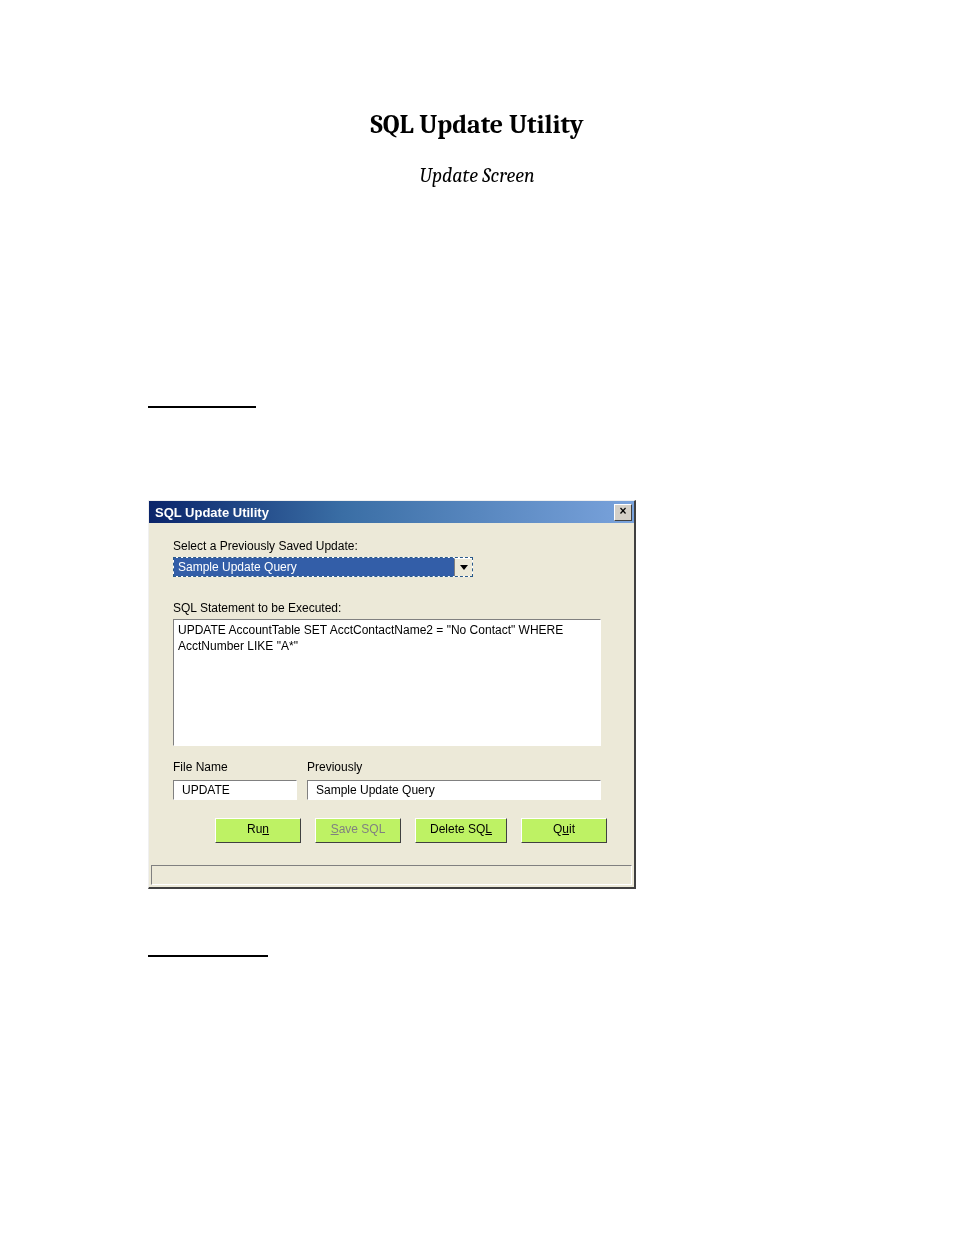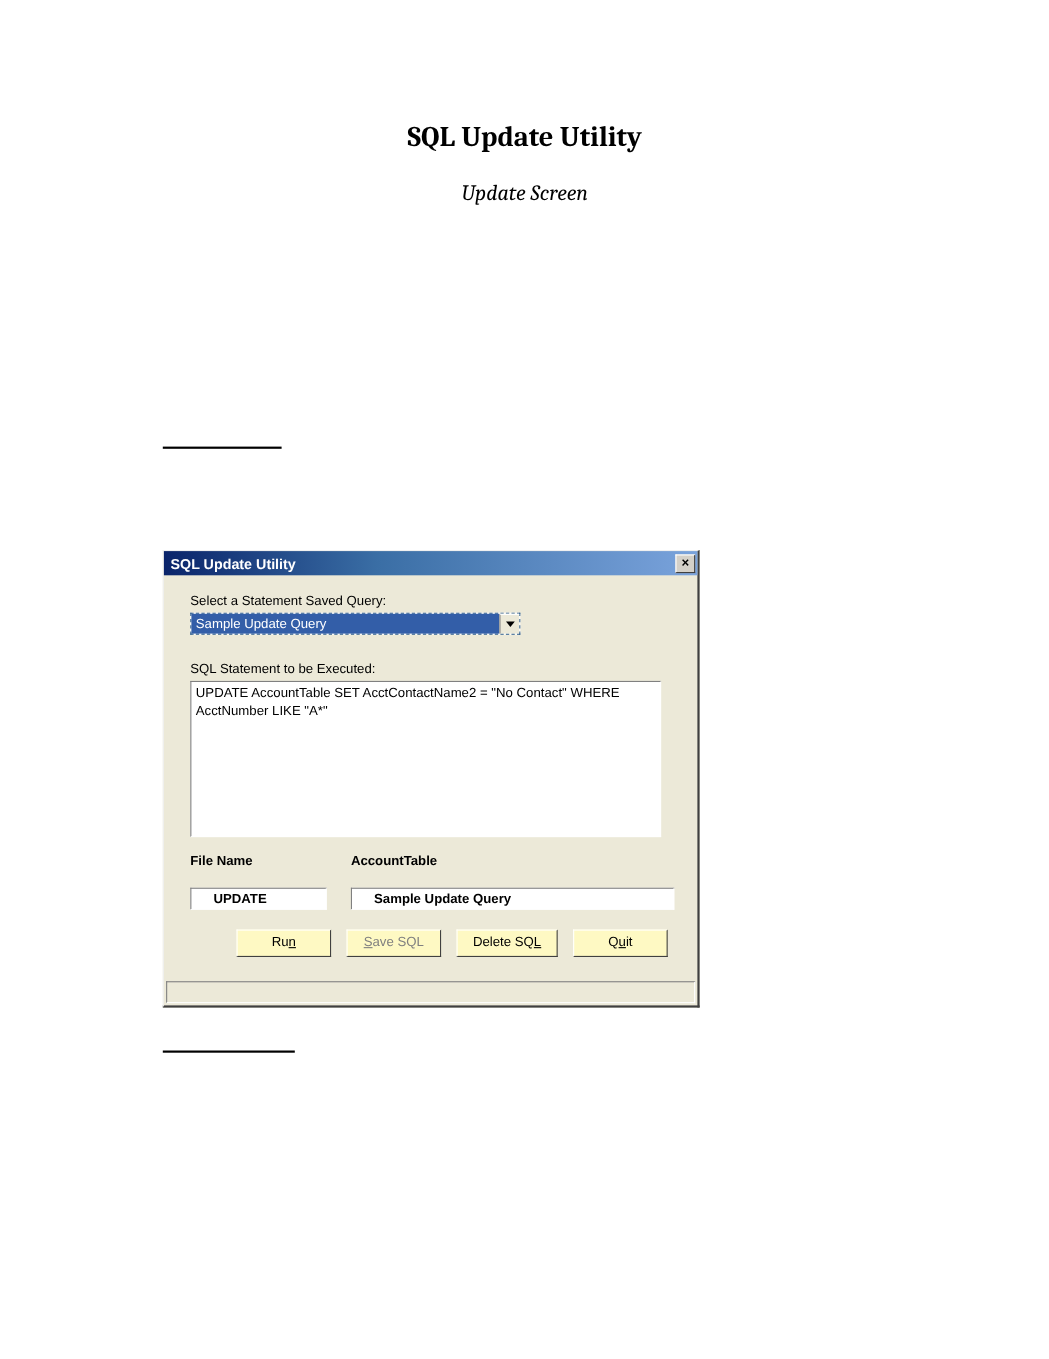--- a/index.html
+++ b/index.html
@@ -43,40 +43,40 @@
     padding:2px 4px;line-height:14px;white-space:nowrap;overflow:hidden;
   }
   .combo-btn{
     width:17px;background:#ece9d8;
     border-left:1px solid #808080;border-top:1px solid #fff;
     display:flex;align-items:center;justify-content:center;
   }
   .caret{width:0;height:0;border-left:4px solid transparent;border-right:4px solid transparent;border-top:5px solid #000;}
   .lbl2{margin-top:24px;}
   .sql-box{
-    margin-top:4px;width:428px;height:142px;background:#fff;
+    margin-top:4px;width:428px;height:127px;background:#fff;
     border-top:1px solid #808080;border-left:1px solid #808080;
     border-right:1px solid #fff;border-bottom:1px solid #fff;
     padding:2px 4px;font-size:12px;line-height:16px;box-sizing:border-box;
     font-family:Tahoma,Arial,sans-serif;overflow:hidden;
   }
-  .cols{display:flex;margin-top:14px;gap:12px;font-weight:bold;}
+  .cols{display:flex;margin-top:14px;gap:0;}
   .col1{width:134px;}
   .col2{flex:1;}
   .inp{
-    margin-top:18px;height:20px;background:#fff;
+    margin-top:6px;height:20px;background:#fff;
     border-top:1px solid #808080;border-left:1px solid #808080;
     border-right:1px solid #fff;border-bottom:1px solid #fff;
-    padding:2px 20px;font-size:12px;box-sizing:border-box;line-height:14px;
+    padding:2px 8px;font-size:12px;box-sizing:border-box;line-height:14px;
   }
   .inp1{width:124px;}
   .inp2{width:294px;}
   .btnrow{display:flex;gap:14px;margin:18px 0 12px 42px;}
   .btn{
-    width:84px;height:23px;background:#fef9c3;text-align:center;
+    width:84px;height:23px;background:#bef264;text-align:center;
     border-top:1px solid #fff;border-left:1px solid #fff;
     border-right:1px solid #404040;border-bottom:1px solid #404040;
     font-size:12px;line-height:21px;cursor:pointer;
   }
   .btn.big{width:90px;}
   .btn.disabled{color:#808080;cursor:default;}
   .underline{text-decoration:underline;}
   .statusbar{
     height:18px;margin:0 2px 2px 2px;background:#ece9d8;
     border-top:1px solid #808080;border-left:1px solid #808080;
@@ -93,38 +93,38 @@
 
   <div class="window">
     <div class="titlebar">
       <span>SQL Update Utility</span>
       <div class="close-btn">
         <span>×</span>
       </div>
     </div>
 
     <div class="client">
-      <div class="lbl">Select a Statement Saved Query:</div>
+      <div class="lbl">Select a Previously Saved Update:</div>
       <div class="combo">
         <div class="combo-text">Sample Update Query</div>
         <div class="combo-btn">
           <div class="caret"></div>
         </div>
       </div>
 
       <div class="lbl lbl2">SQL Statement to be Executed:</div>
       <div class="sql-box">UPDATE AccountTable SET AcctContactName2 = "No Contact" WHERE AcctNumber LIKE "A*"</div>
 
       <div class="cols">
         <div class="col1">
           <div class="lbl">File Name</div>
           <div class="inp inp1">UPDATE</div>
         </div>
         <div class="col2">
-          <div class="lbl">AccountTable</div>
+          <div class="lbl">Previously</div>
           <div class="inp inp2">Sample Update Query</div>
         </div>
       </div>
 
       <div class="btnrow">
         <div class="btn"><span>Ru</span><span class="underline">n</span></div>
         <div class="btn disabled"><span class="underline">S</span><span>ave SQL</span></div>
         <div class="btn big"><span>Delete SQ</span><span class="underline">L</span></div>
         <div class="btn"><span>Q</span><span class="underline">u</span><span>it</span></div>
       </div>

